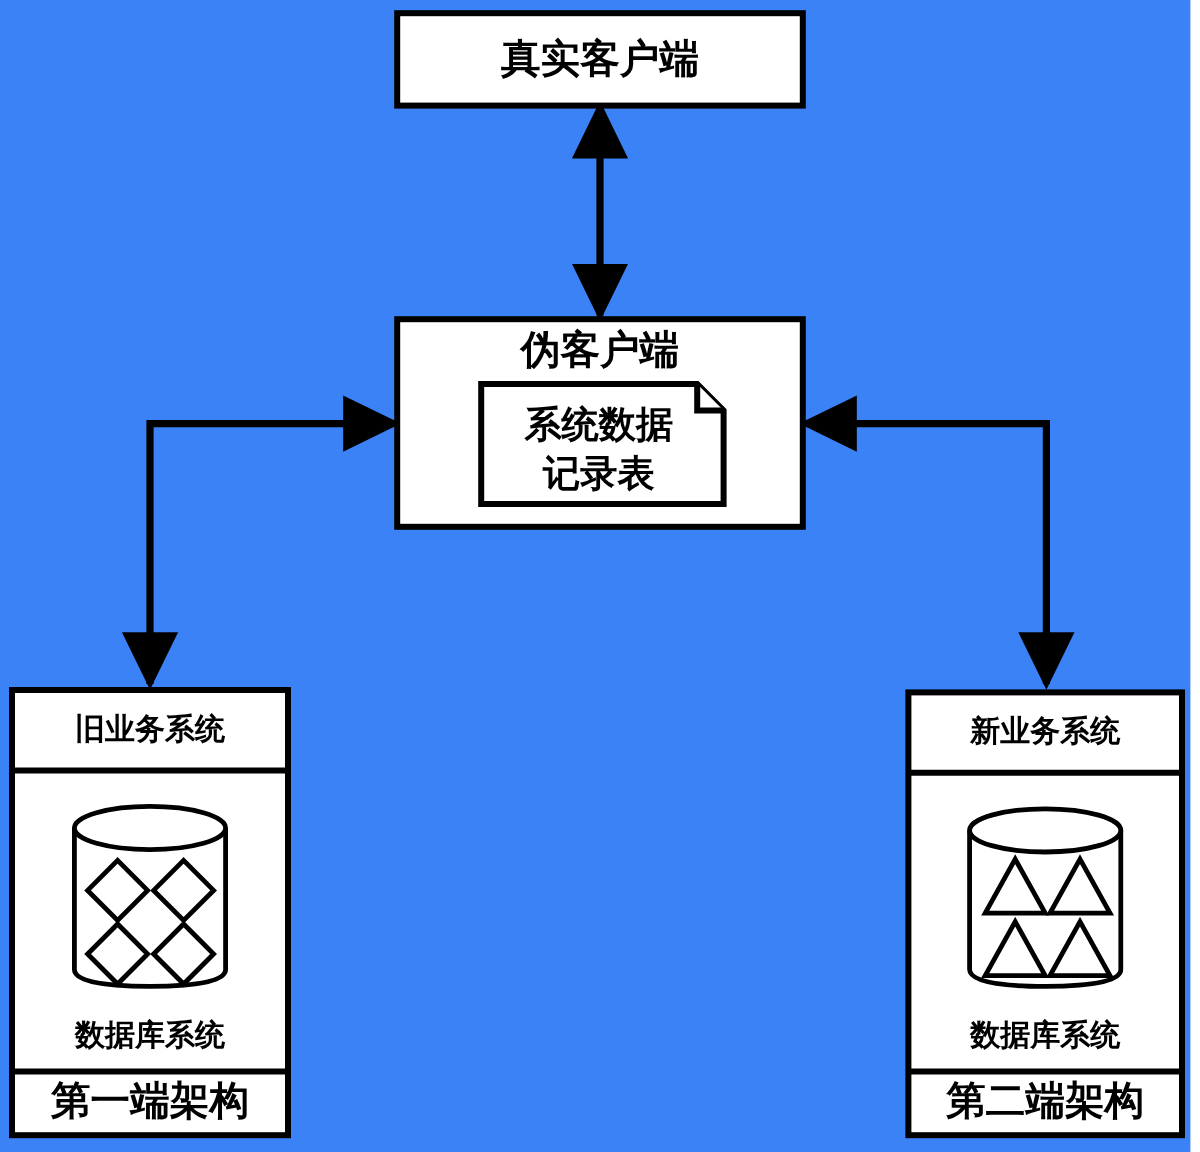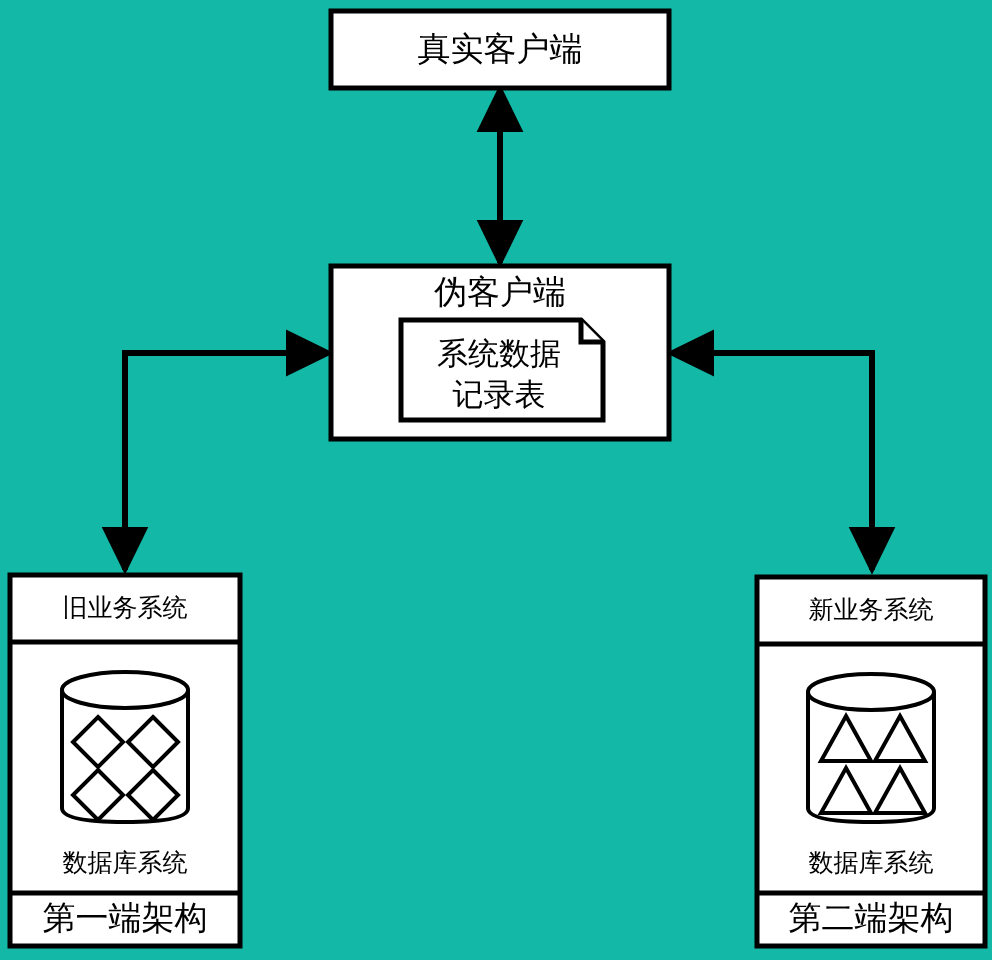--- a/index.html
+++ b/index.html
@@ -8,22 +8,23 @@
     padding: 0;
     background: #ffffff;
   }
   body {
     font-family: "Liberation Sans", "DejaVu Sans", sans-serif;
   }
   #diagram-root {
     position: relative;
     width: 992px;
     height: 960px;
-    background: #14b8a6;
+    background: #3b82f6;
     overflow: hidden;
+    font-weight: bold;
   }
   svg#diagram-svg {
     position: absolute;
     left: 0;
     top: 0;
     width: 1000px;
     height: 960px;
   }
   .node-box {
     fill: #ffffff;

